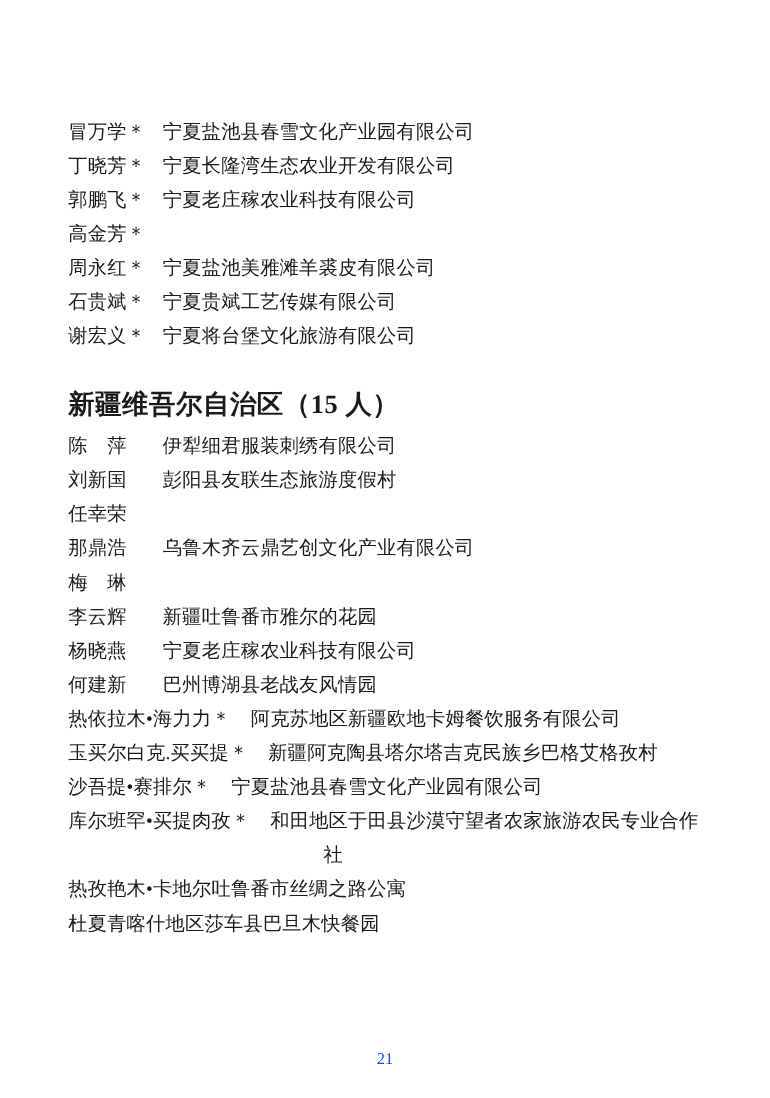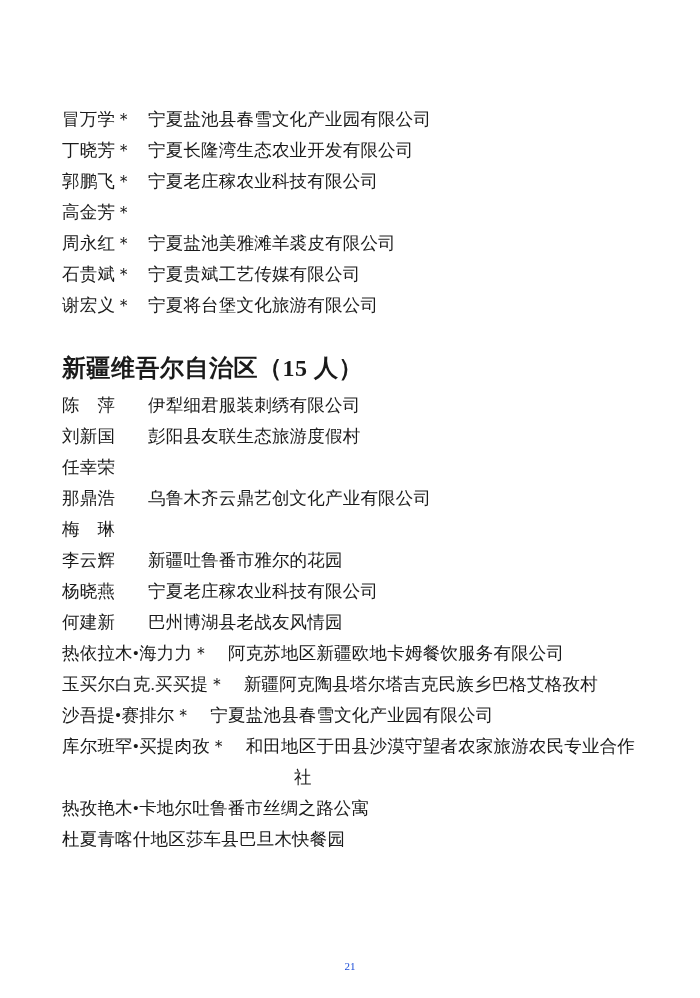--- a/index.html
+++ b/index.html
@@ -95,21 +95,21 @@
   .name-gap {
     display: inline-block;
     width: 18px;
   }
   .page-number {
     position: absolute;
     left: 0;
     right: 0;
     bottom: 52px;
     text-align: center;
-    font-size: 11px;
+    font-size: 15px;
     color: #1d4ed8;
     font-family: "Liberation Serif", serif;
   }
 </style>
 </head>
 <body>
 
 <div class="page">
 
   <ul class="entry-list block-a">

